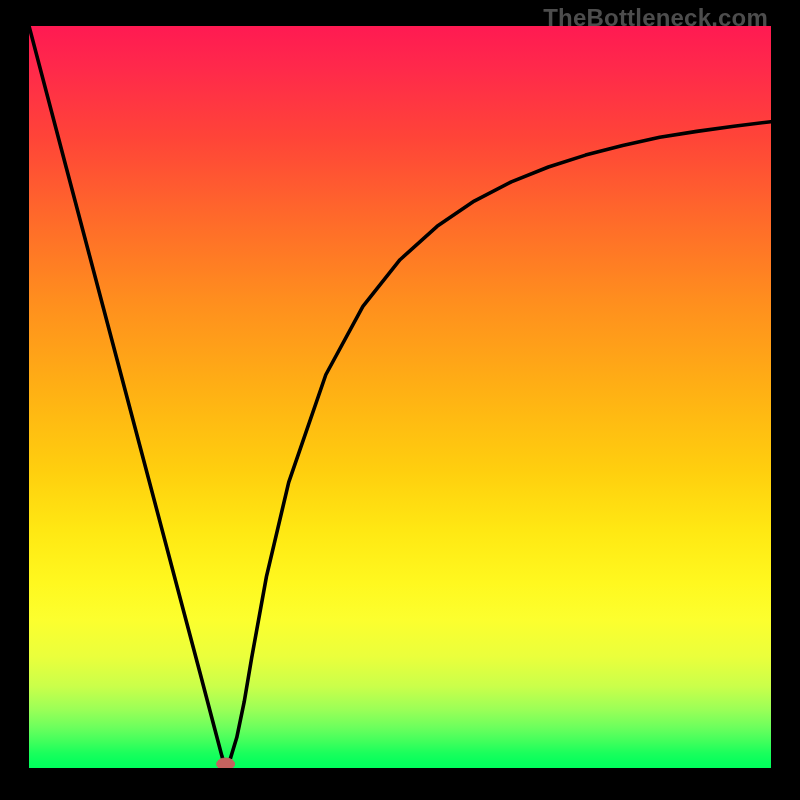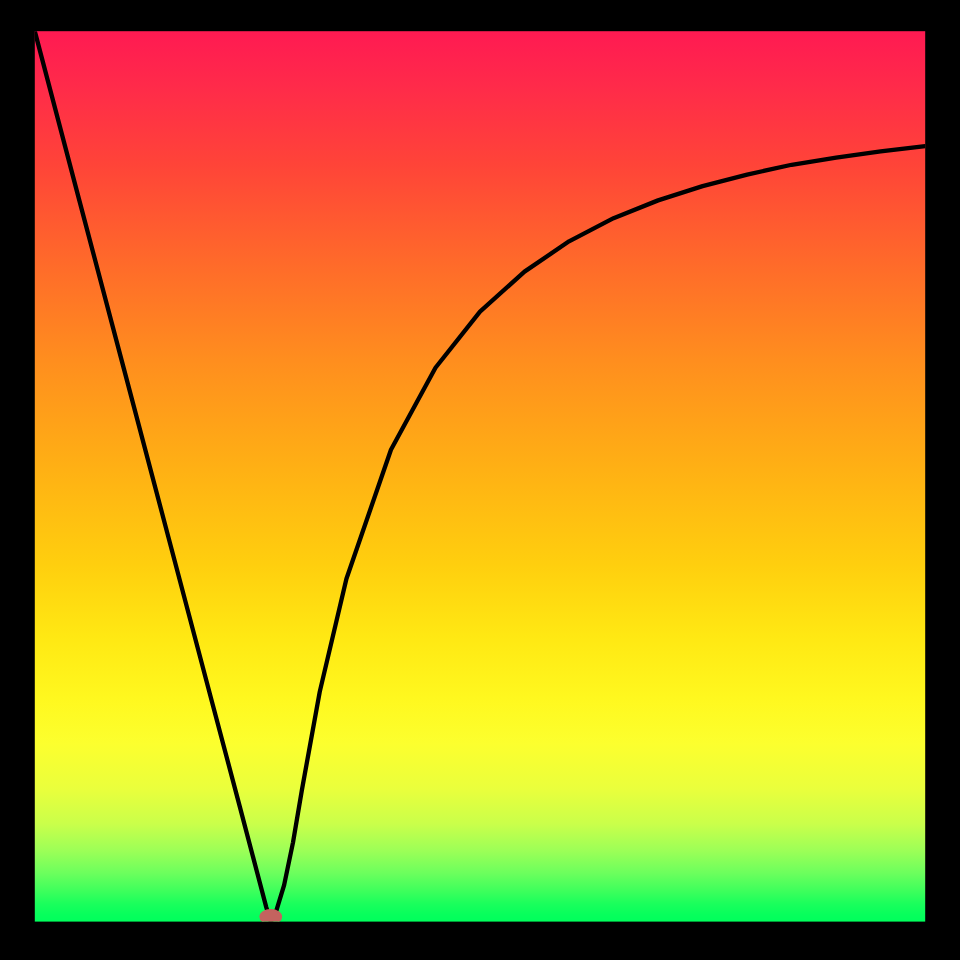--- a/index.html
+++ b/index.html
@@ -61,20 +61,21 @@
   }
   svg.curve {
     position: absolute;
     inset: 0;
   }
 </style>
 </head>
 <body>
 
 <div class="stage">
+  <div class="watermark">TheBottleneck.com</div>
 
   <div class="inner">
     <div class="gradient"></div>
     <svg class="curve" viewBox="0 0 742 742" preserveAspectRatio="none">
       <path id="curve-path" fill="none" stroke="#000000" stroke-width="3.6" stroke-linecap="round" stroke-linejoin="round" d="M0.00 0.00 L37.10 140.98 L74.20 281.22 L111.30 421.46 L148.40 561.69 L170.66 645.54 L185.50 701.93 L192.92 730.13 L196.63 742.00 L200.34 736.06 L207.76 711.58 L215.18 675.96 L222.60 632.18 L237.44 550.56 L259.70 456.33 L296.80 348.74 L333.90 280.48 L371.00 233.73 L408.10 200.34 L445.20 175.11 L482.30 155.82 L519.40 140.98 L556.50 129.11 L593.60 119.46 L630.70 111.30 L667.80 105.36 L704.90 100.17 L742.00 95.72"></path>
       <ellipse id="marker-dot" rx="9" ry="6" fill="#c4635f" stroke="#c4635f" cx="196.63" cy="738.00"></ellipse>
     </svg>
   </div>
 </div>
 

